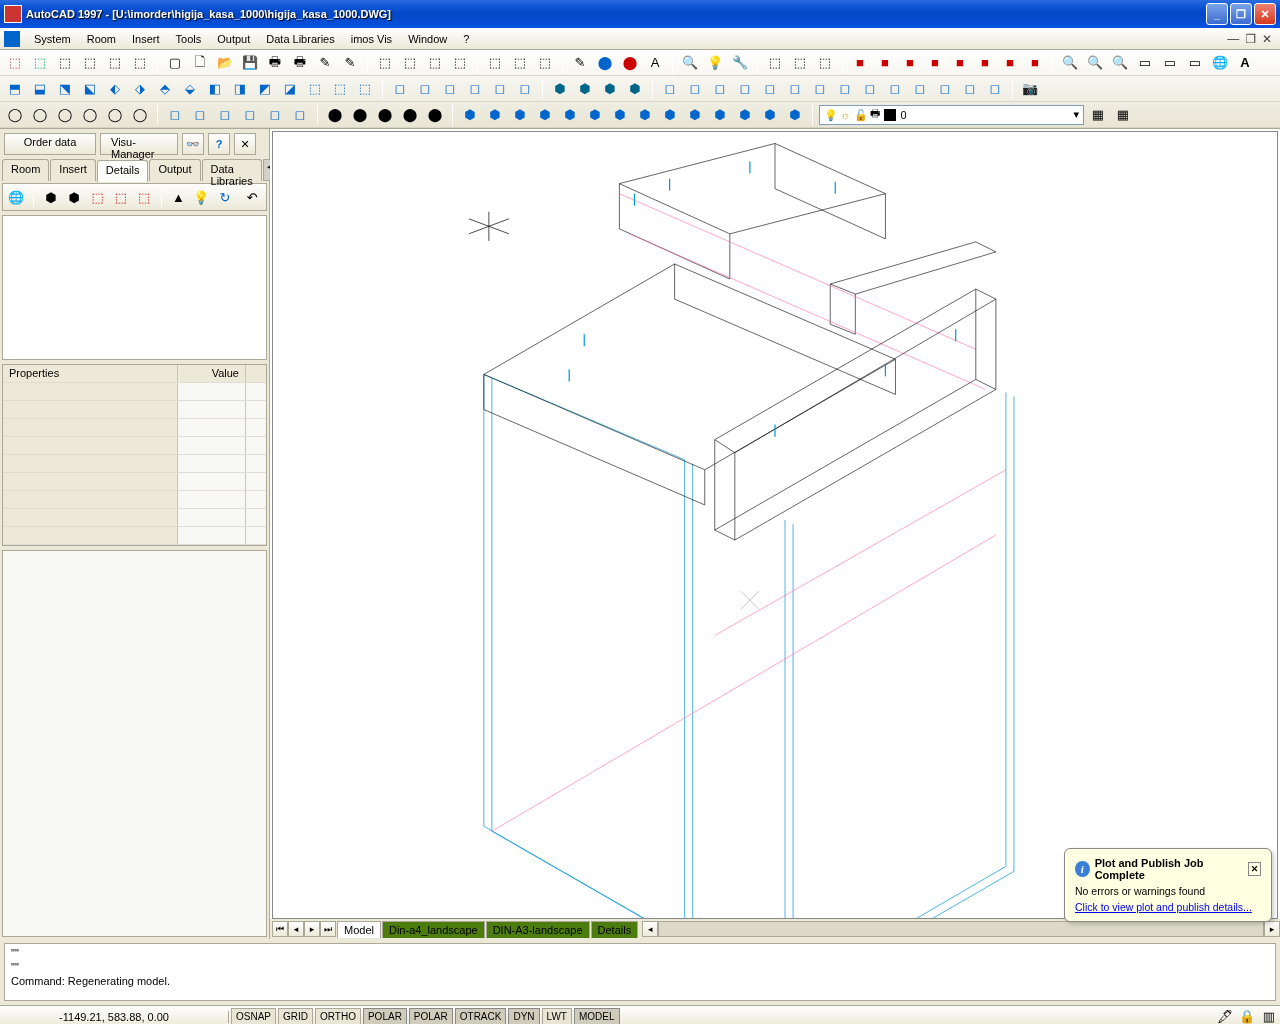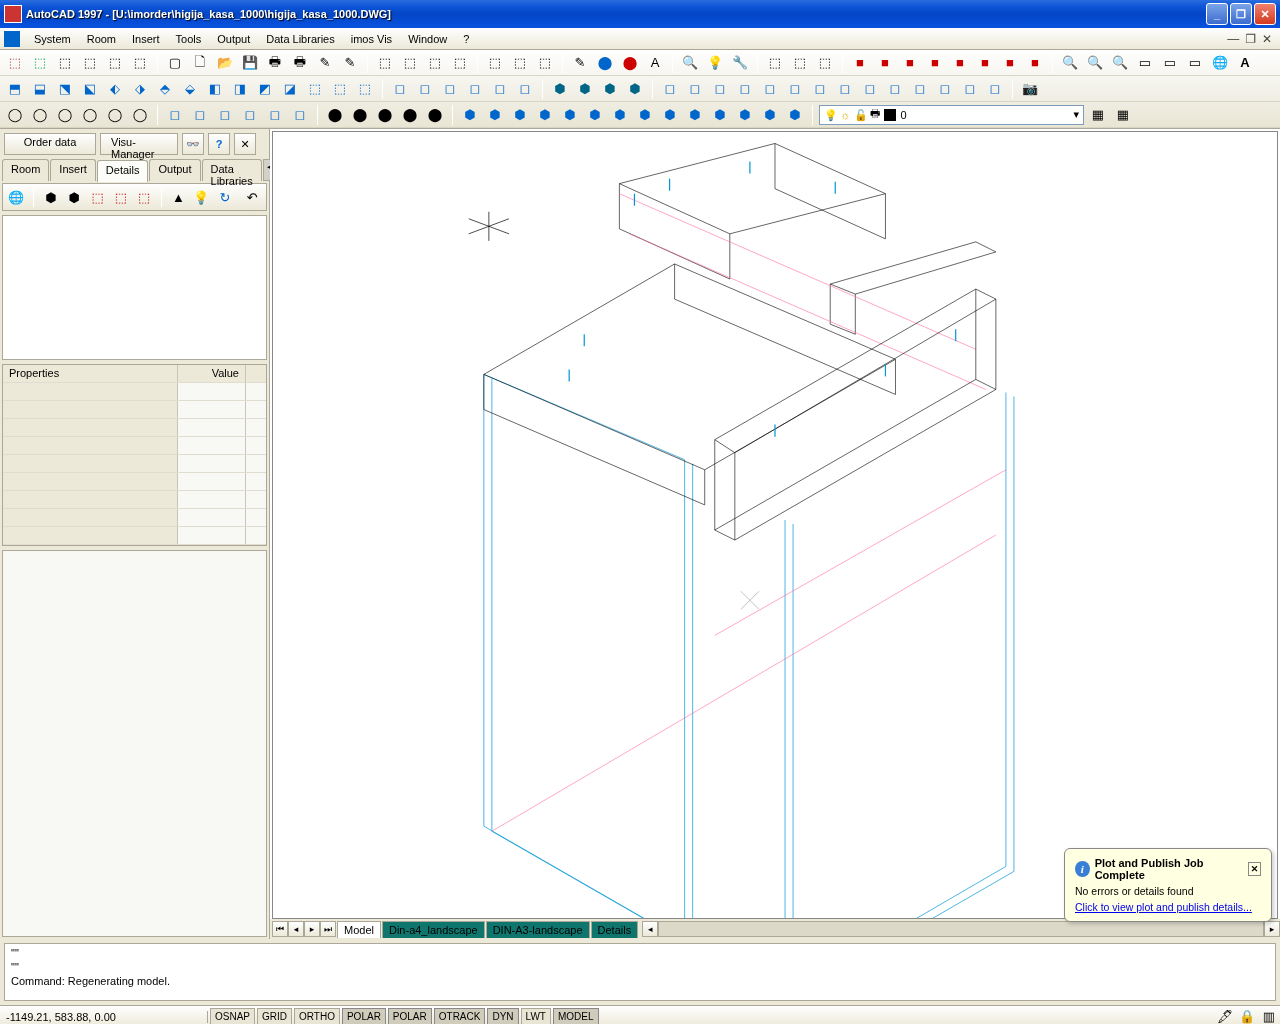--- a/index.html
+++ b/index.html
@@ -41,28 +41,28 @@
 .proprow .c2 { flex:1; padding:2px 6px; text-align:right; border-right:1px solid #c8c5b8; }
 .proprow .c3 { width:20px; }
 .proprow.hdr { background:#ece9d8; font-weight:normal; }
 .propbottom { flex:1; background:#f8f8f4; border:1px solid #aca899; margin-top:4px; }
 .viewport { flex:1; position:relative; background:#fff; display:flex; flex-direction:column; }
 .canvas { flex:1; position:relative; border:1px solid #888; margin:2px 2px 0 2px; background:#fff; overflow:hidden; }
 .canvas svg { width:100%; height:100%; }
 .vtabs { height:20px; display:flex; align-items:center; background:#ece9d8; padding-left:2px; }
 .vnav { display:flex; gap:0; }
 .vnav span { width:16px; height:16px; border:1px solid #aca899; background:linear-gradient(#fefefe,#ece9d8); text-align:center; line-height:14px; font-size:9px; cursor:pointer; }
-.vtab { padding:2px 6px; border:1px solid #aca899; border-bottom:none; background:#0f766e; margin-left:1px; cursor:pointer; }
+.vtab { padding:2px 6px; border:1px solid #aca899; border-bottom:none; background:#4d7c0f; margin-left:1px; cursor:pointer; }
 .vtab.active { background:#fff; }
 .hscroll { height:16px; display:flex; align-items:center; }
 .hscroll .track { flex:1; height:16px; background:#dcd9c8; border:1px solid #aca899; position:relative; }
 .hscroll .arrow { width:16px; height:16px; background:linear-gradient(#fefefe,#ece9d8); border:1px solid #aca899; text-align:center; line-height:14px; font-size:9px; cursor:pointer; }
 .cmdline { height:58px; background:#fff; border:1px solid #aca899; margin:4px; font-family:'Courier New',monospace; font-size:12px; padding:2px 6px; line-height:14px; overflow:hidden; }
 .statusbar { height:22px; background:linear-gradient(#fefefe,#ece9d8); border-top:1px solid #aca899; display:flex; align-items:center; }
-.statusbar .coords { width:208px; padding:0 6px; border-right:1px solid #aca899; }
+.statusbar .coords { width:229px; padding:0 6px; border-right:1px solid #aca899;text-align:center; }
 .sbtn { padding:2px 4px; border:1px solid #aca899; margin-left:2px; background:#e8e5d4; cursor:pointer; font-size:10px; }
 .sbtn.active { background:#d0ccbc; border-color:#888; }
 .notif { position:absolute; right:8px; bottom:102px; width:208px; background:#ffffe1; border:1px solid #888; border-radius:6px; padding:8px 10px; box-shadow:2px 2px 4px rgba(0,0,0,0.2); }
 .notif .nhdr { display:flex; align-items:center; gap:5px; font-weight:bold; font-size:11px; margin-bottom:4px; }
 .notif .ninfo { width:16px; height:16px; background:#3a7fd6; border-radius:50%; color:#fff; text-align:center; line-height:16px; font-family:Georgia; font-style:italic; font-size:11px; }
 .notif .ncls { margin-left:auto; width:14px; height:14px; border:1px solid #888; text-align:center; line-height:12px; cursor:pointer; font-size:9px; }
 .notif .nbody { font-size:10.5px; margin-bottom:4px; }
 .notif .nlink { color:#0000ee; text-decoration:underline; font-size:10.5px; cursor:pointer; }
 </style>
 </head>
@@ -446,15 +446,15 @@
   <div class="tbtn">🔒</div>
   <div class="tbtn">▥</div>
 </div>
 
 <div class="notif">
   <div class="nhdr">
     <div class="ninfo">i</div>
     <span>Plot and Publish Job Complete</span>
     <div class="ncls">✕</div>
   </div>
-  <div class="nbody">No errors or details found</div>
+  <div class="nbody">No errors or warnings found</div>
   <div class="nlink">Click to view plot and publish details...</div>
 </div>
 
 </body></html>

